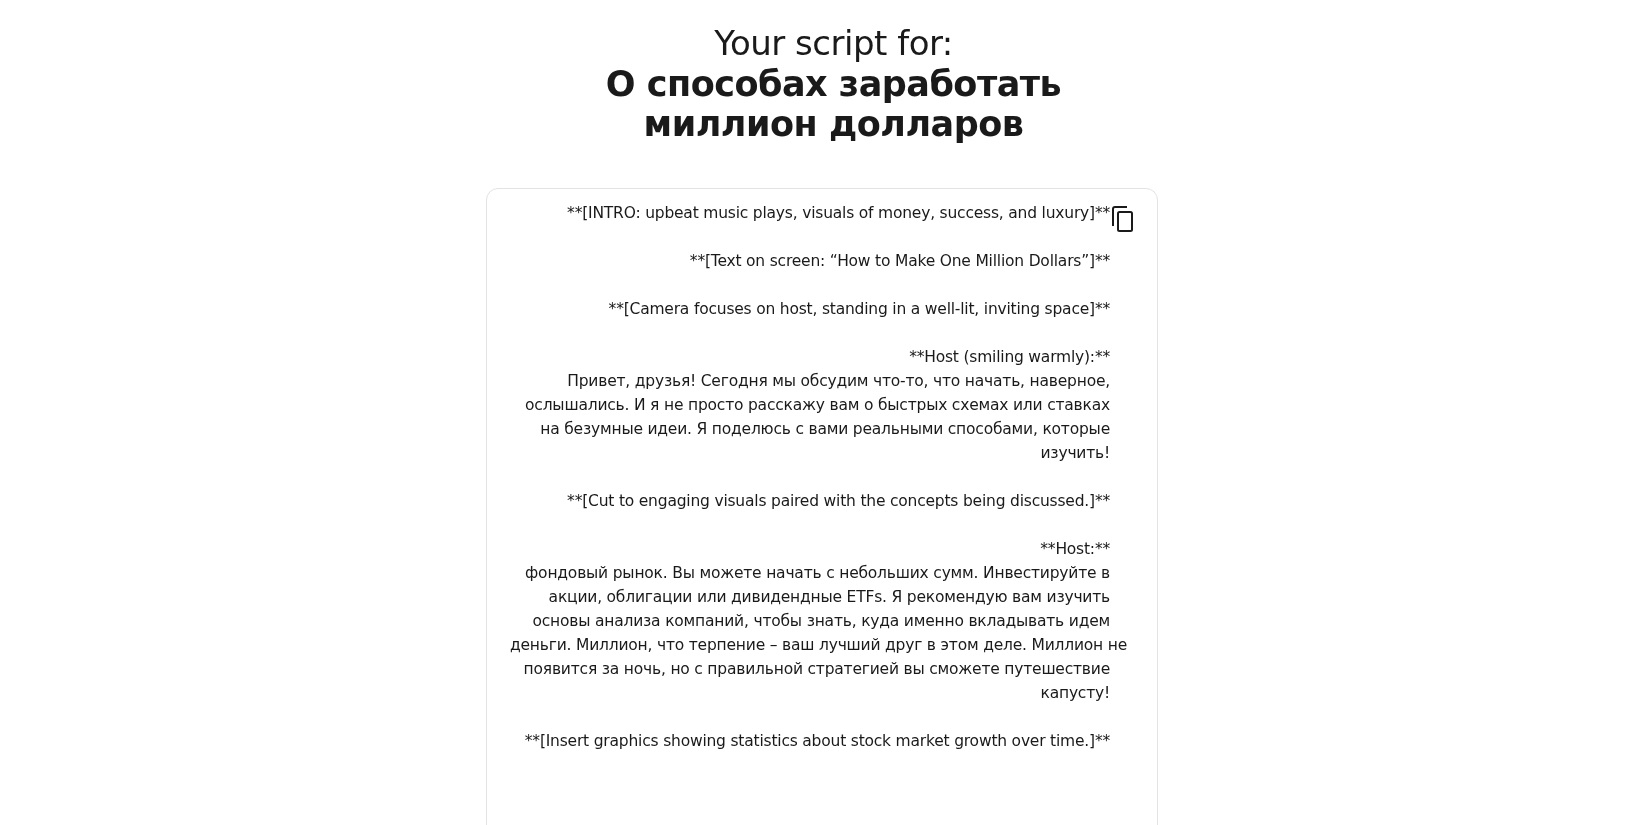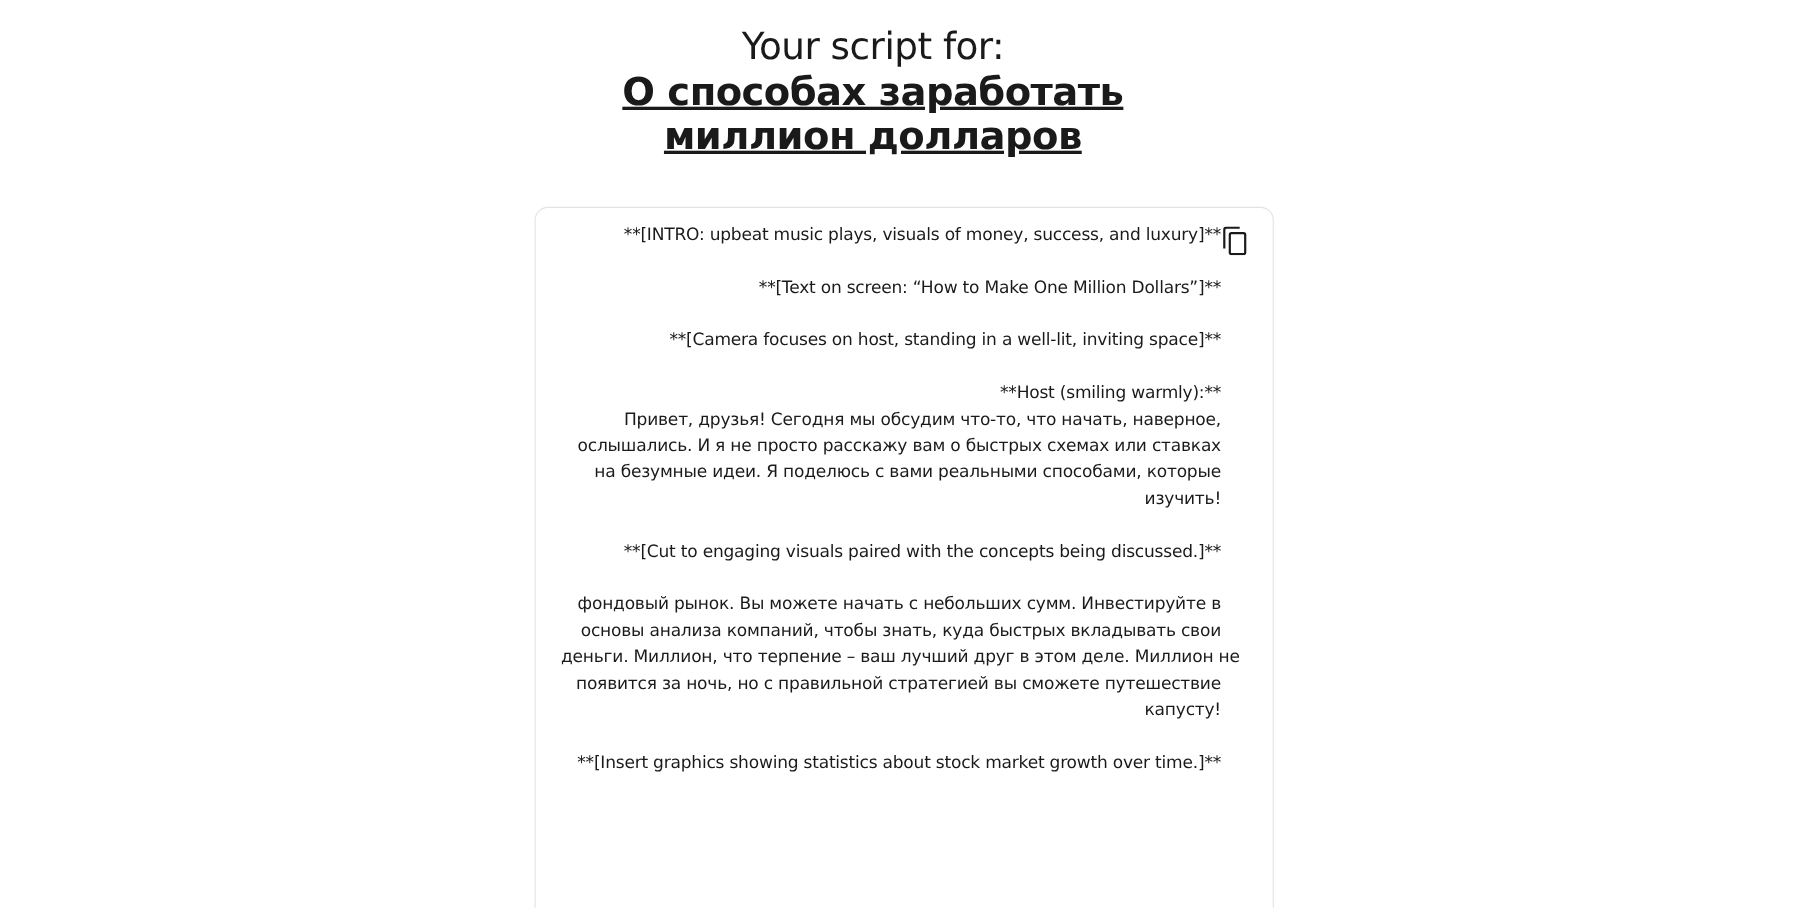--- a/index.html
+++ b/index.html
@@ -18,41 +18,41 @@
       position: relative;
       width: 1650px;
       height: 825px;
     }
     .header {
       position: absolute;
       top: 22px;
       left: 0;
       width: 1587px;
       text-align: center;
+      padding-left: 40px;
     }
     .header .subtitle {
       font-family: "DejaVu Sans", sans-serif;
       font-size: 34px;
       font-weight: 400;
       line-height: 42px;
       letter-spacing: -0.5px;
       color: #1a1a1a;
       display: block;
     }
     .header .title {
       font-family: "DejaVu Sans", sans-serif;
       font-size: 35px;
       font-weight: 700;
       line-height: 40px;
       letter-spacing: -0.5px;
       color: #1a1a1a;
       display: block;
       width: 560px;
       margin: 0 auto;
-      text-decoration: underline;
     }
     .card {
       position: absolute;
       top: 188px;
       left: 486px;
       width: 672px;
       height: 700px;
       border: 1px solid #e3e3e3;
       border-radius: 12px;
       background: #ffffff;
@@ -120,22 +120,24 @@
         <span class="line">**Host (smiling warmly):**</span>
         <span class="line">Привет, друзья! Сегодня мы обсудим что-то, что начать, наверное,</span>
         <span class="line">ослышались. И я не просто расскажу вам о быстрых схемах или ставках</span>
         <span class="line">на безумные идеи. Я поделюсь с вами реальными способами, которые</span>
         <span class="line">изучить!</span>
       </div>
       <div class="block">
         <span class="line">**[Cut to engaging visuals paired with the concepts being discussed.]**</span>
       </div>
       <div class="block">
+        <span class="line">**Host:**</span>
         <span class="line">фондовый рынок. Вы можете начать с небольших сумм. Инвестируйте в</span>
-        <span class="line">основы анализа компаний, чтобы знать, куда быстрых вкладывать свои</span>
+        <span class="line">акции, облигации или дивидендные ETFs. Я рекомендую вам изучить</span>
+        <span class="line">основы анализа компаний, чтобы знать, куда именно вкладывать идем</span>
         <span class="line">деньги. Миллион, что терпение – ваш лучший друг в этом деле. Миллион не</span>
         <span class="line">появится за ночь, но с правильной стратегией вы сможете путешествие</span>
         <span class="line">капусту!</span>
       </div>
       <div class="block">
         <span class="line">**[Insert graphics showing statistics about stock market growth over time.]**</span>
       </div>
     </div>
   </div>
 </div>

